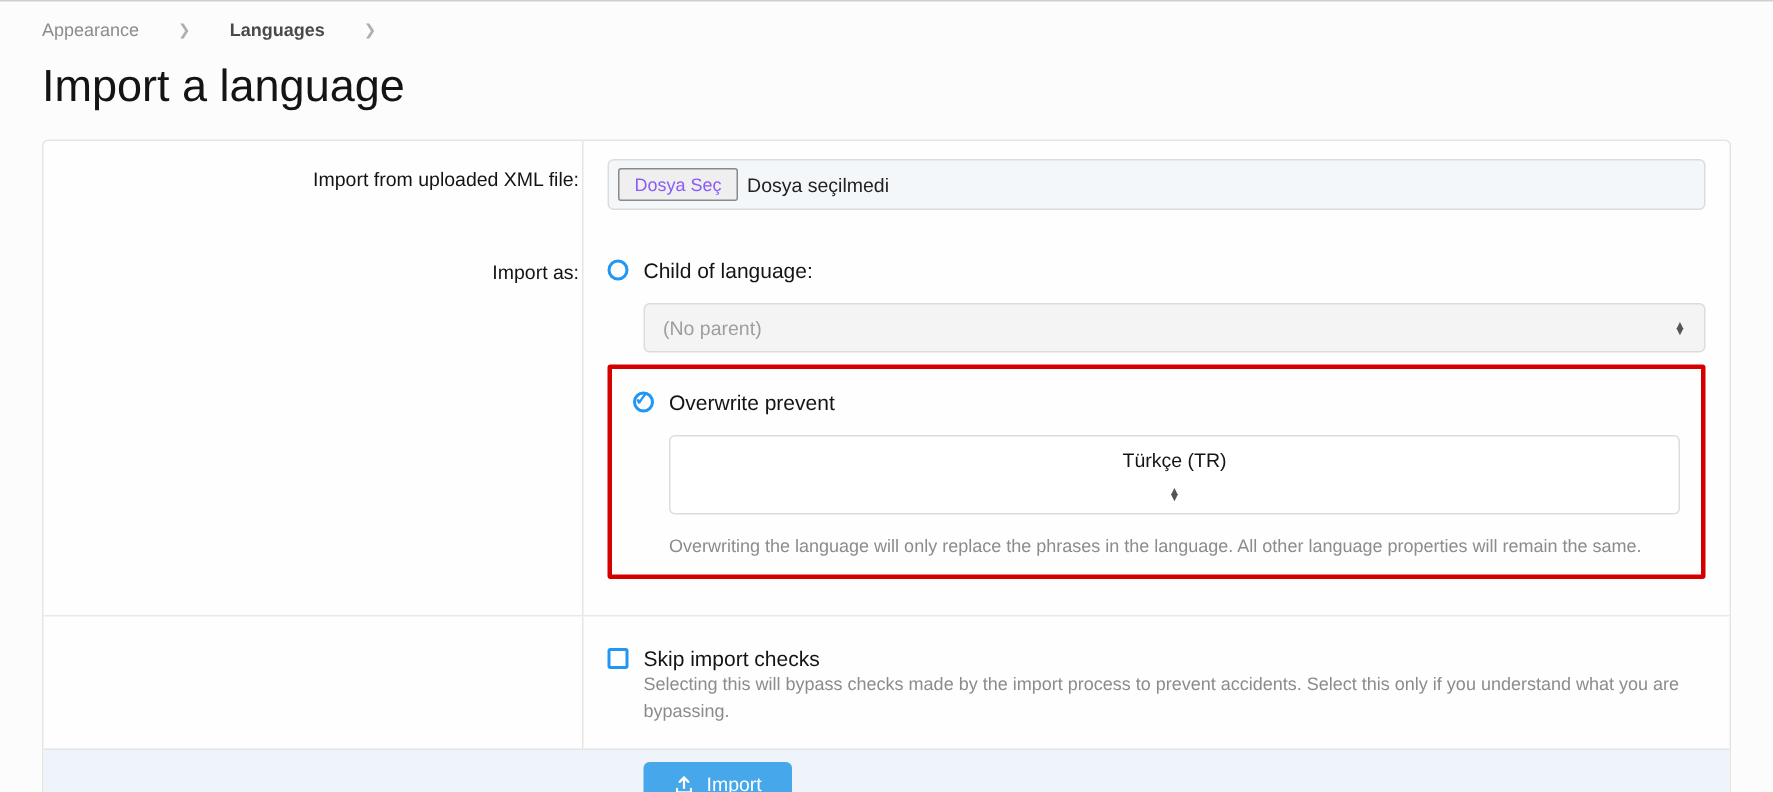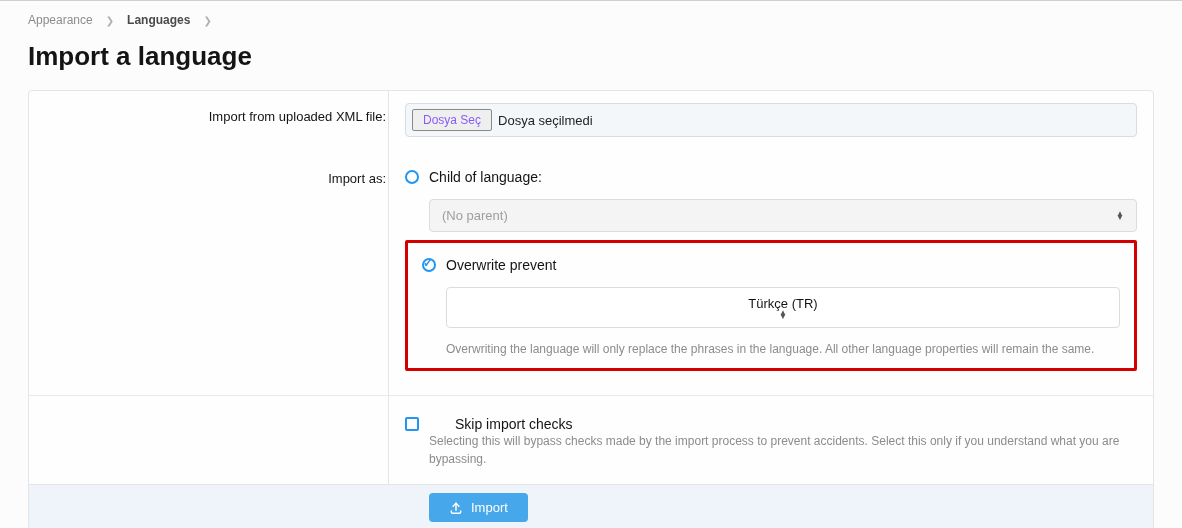--- a/index.html
+++ b/index.html
@@ -14,37 +14,37 @@
       border-top: 1px solid #cfcfcf;
       min-height: 528px;
       padding: 0;
     }
     .header-area {
       padding: 12px 28px 18px 28px;
     }
     .breadcrumb {
       display: flex;
       align-items: center;
-      gap: 13px;
+      gap: 26px;
       font-size: 12px;
       color: #8c8c8c;
       margin-bottom: 14px;
     }
     .breadcrumb .chevron {
       color: #b0b0b0;
       font-size: 10px;
     }
     .breadcrumb .current {
       color: #4a4a4a;
       font-weight: 600;
     }
     .page-title {
-      font-size: 26px;
-      color: #141414;
-      font-weight: 700;
+      font-size: 30px;
+      color: #141414;
+      font-weight: 400;
     }
     .content-wrap {
       margin: 0 28px;
       background: #fefefe;
       border: 1px solid #e5e5e5;
       border-radius: 4px;
     }
     .grid {
       display: grid;
       grid-template-columns: 360px 1fr;
@@ -126,20 +126,21 @@
       width: 100%;
       background: #f4f4f4;
       border: 1px solid #d9dde1;
       border-radius: 4px;
       padding: 8px 12px;
       font-size: 13px;
       color: #9e9e9e;
       display: flex;
       justify-content: space-between;
       align-items: center;
+      gap: 12px;
     }
     .select-field.active {
       background: #fff;
       color: #141414;
       flex-direction: column;
     }
     .caret {
       display: inline-flex;
       flex-direction: column;
       line-height: 4px;
@@ -169,21 +170,20 @@
       height: 14px;
       border: 2px solid #2196f3;
       border-radius: 2px;
       flex-shrink: 0;
       margin-top: 1px;
       cursor: pointer;
     }
     .checkbox-text .cb-label {
       font-size: 14px;
       color: #141414;
-      margin-left: 26px;
     }
     .checkbox-text .hint {
       margin-top: 0;
     }
     .footer-bar {
       background: #eef4f9;
       border-top: 1px solid #e5e5e5;
       padding: 8px 10px 8px 400px;
     }
     .btn-primary {

